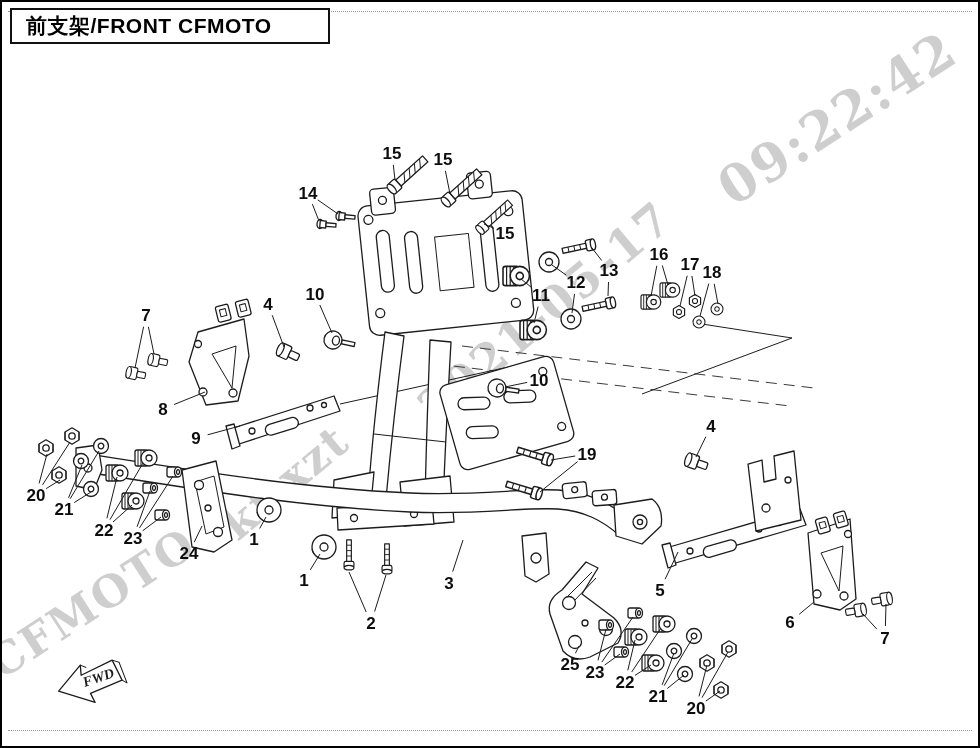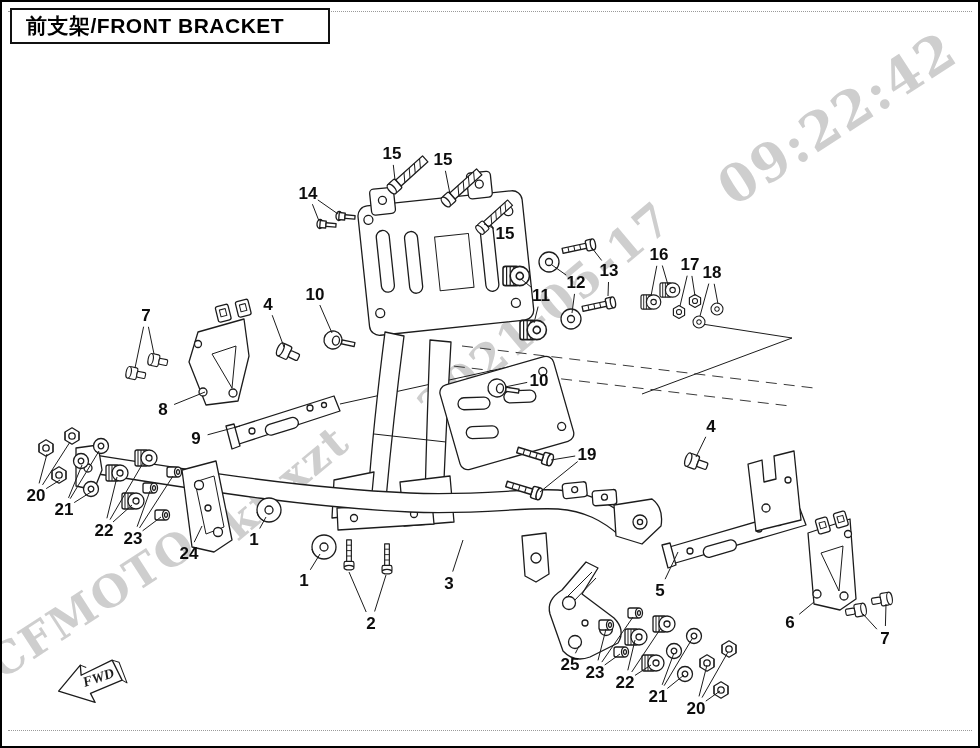--- a/index.html
+++ b/index.html
@@ -37,21 +37,21 @@
     font-size:14px;fill:#1c1c1c;text-anchor:middle;dominant-baseline:central;
   }
 </style>
 </head>
 <body>
 
 <div class="page">
   <div class="inner-frame"></div>
 
   <div class="title-box">
-    <span>前支架/FRONT BRACKET</span>
+    <span>前支架/FRONT CFMOTO</span>
   </div>
 
   <svg class="diagram" viewBox="0 0 980 748">
     <defs>
       <g id="sym-washer">
         <circle r="7.5" class="pw"></circle>
           <circle r="2.8" class="pw"></circle>
       </g>
       <g id="sym-washer-lg">
         <circle r="10" class="pw"></circle>

